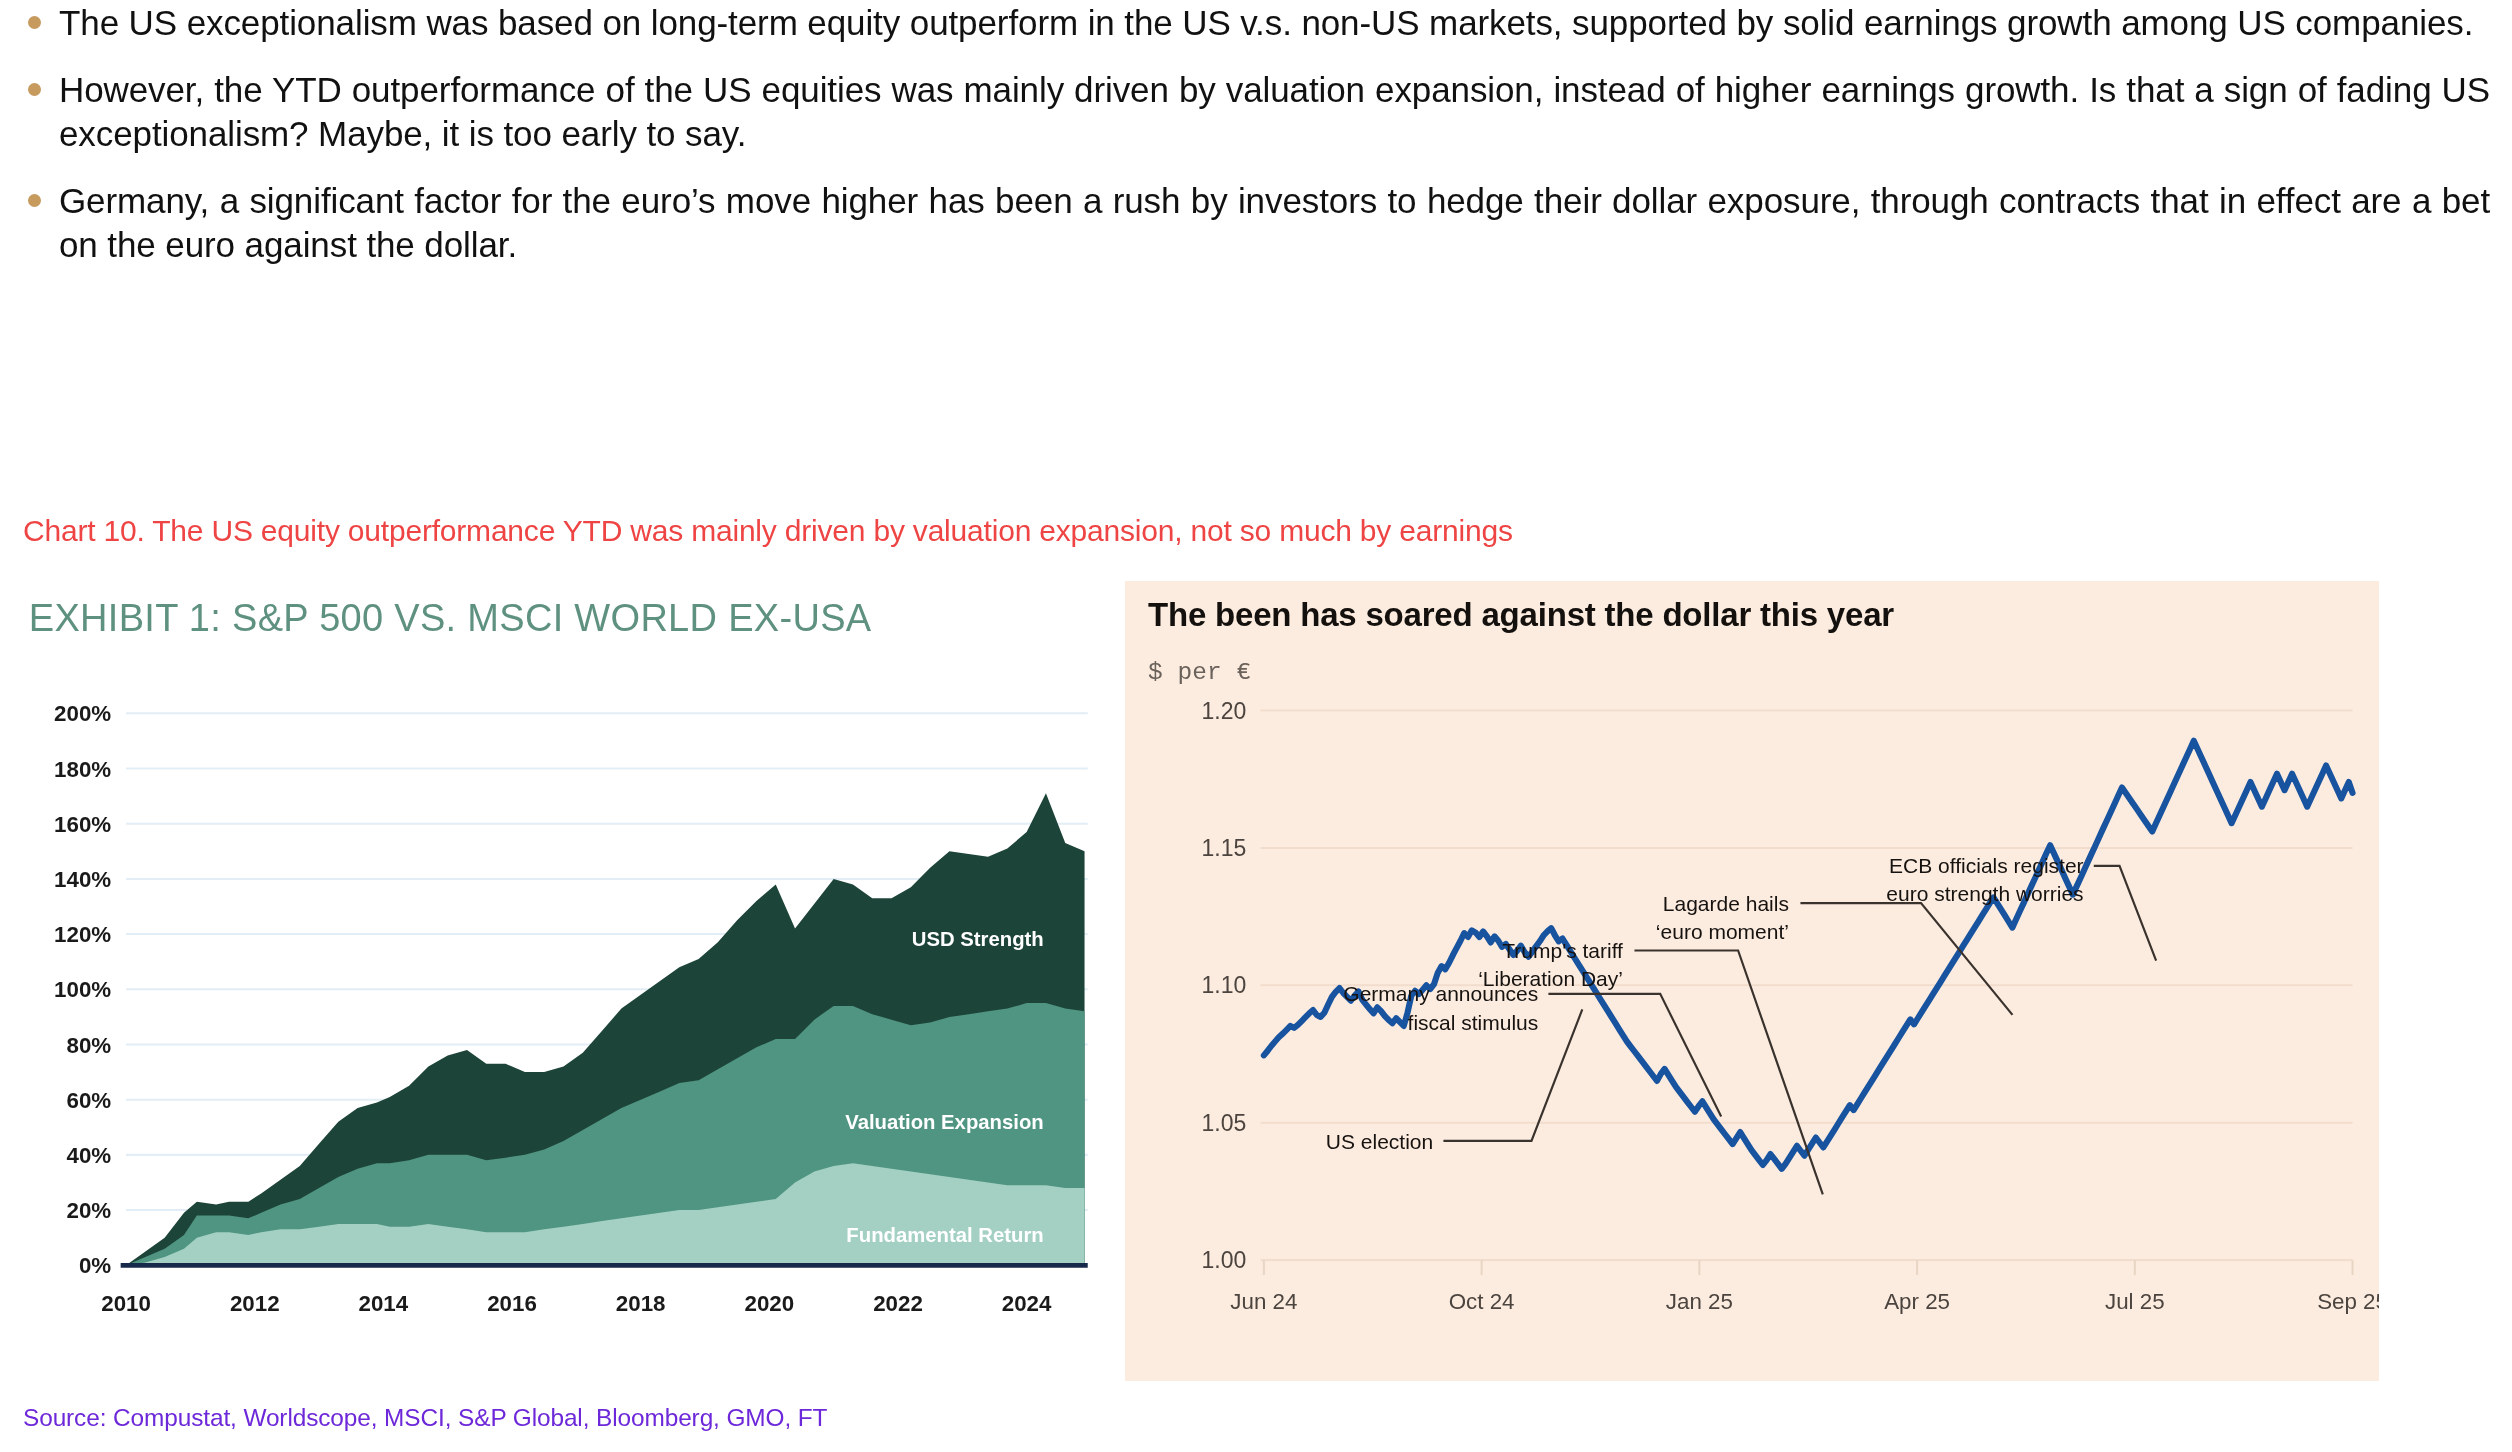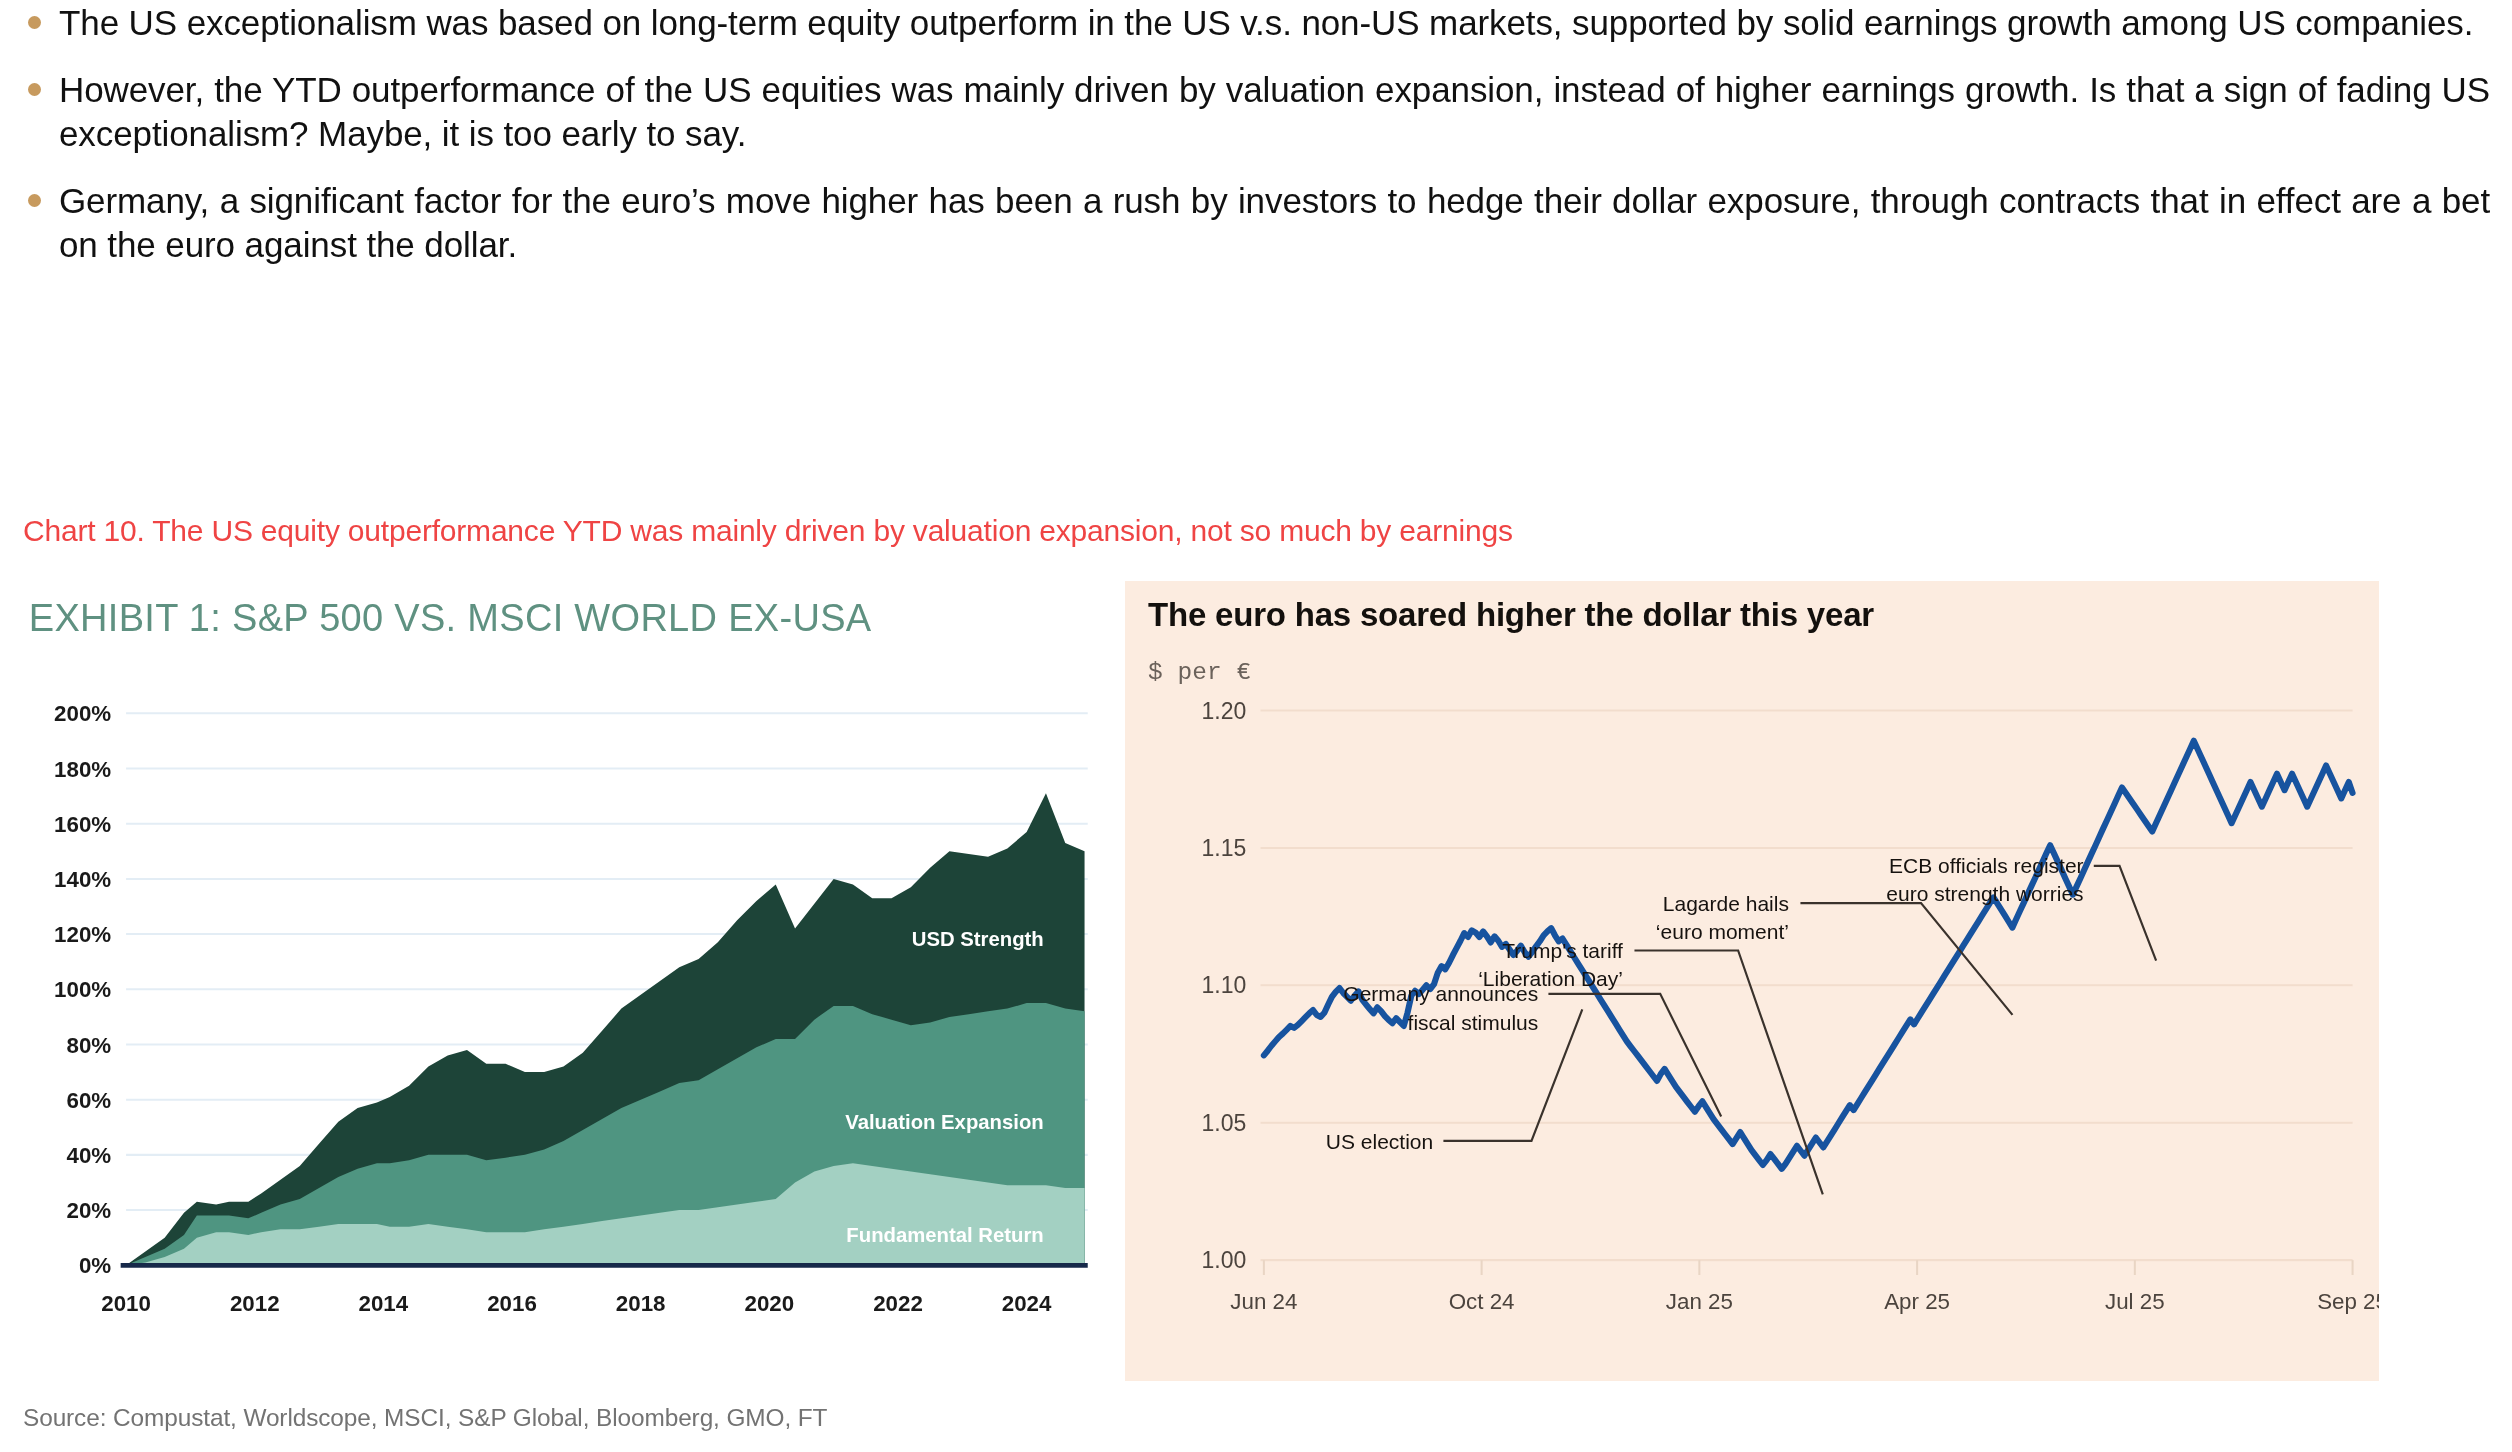--- a/index.html
+++ b/index.html
@@ -65,21 +65,21 @@
   }
   .ft-unit {
     position: absolute; left: 23px; top: 78px;
     font-size: 24.4px; color: #6b625b; letter-spacing: 0.1px; font-family: Liberation Mono, monospace;
   }
   .right-plot-wrap { position: absolute; left: 0; top: 0; width: 1254px; height: 800px; }
 
   
   .source {
     position: absolute; left: 23px; top: 1404px;
-    font-size: 24.4px; color: #737373; letter-spacing: -0.1px; white-space: nowrap;
+    font-size: 24.4px; color: #6d28d9; letter-spacing: -0.1px; white-space: nowrap;
   }
 
   svg { display: block; }
   .band-label {
     fill:#ffffff; font-family:"Liberation Sans", sans-serif;
     font-weight:700; font-size:30px;
   }
   .axis-lbl {
     fill:#1a1a1a; font-family:"Liberation Sans", sans-serif;
     font-weight:700; font-size:33px;
@@ -156,21 +156,21 @@
             <text x="1314.7993311036755" y="913" text-anchor="middle" class="axis-lbl">2022</text>
             <text x="1504.7658862876215" y="913" text-anchor="middle" class="axis-lbl">2024</text>
             <text x="1530" y="374.15000000000003" text-anchor="end" class="band-label">USD Strength</text>
             <text x="1530" y="643.1" text-anchor="end" class="band-label">Valuation Expansion</text>
             <text x="1530" y="810.175" text-anchor="end" class="band-label">Fundamental Return</text>
           </svg>
       </div>
     </div>
 
     <div class="right-panel">
-      <div class="ft-title">The euro has soared higher the dollar this year</div>
+      <div class="ft-title">The been has soared against the dollar this year</div>
       <div class="ft-unit">$ per €</div>
       <div class="right-plot-wrap">
         <svg id="ft-svg" width="1254" height="800" viewBox="0 0 1851 1180">
             <line x1="200" y1="1002" x2="1812" y2="1002" stroke="#f2ddcd" stroke-width="3"></line>
             <line x1="200" y1="799.176470588235" x2="1812" y2="799.176470588235" stroke="#f2ddcd" stroke-width="3"></line>
             <line x1="200" y1="596.35294117647" x2="1812" y2="596.35294117647" stroke="#f2ddcd" stroke-width="3"></line>
             <line x1="200" y1="393.5294117647061" x2="1812" y2="393.5294117647061" stroke="#f2ddcd" stroke-width="3"></line>
             <line x1="200" y1="190.705882352941" x2="1812" y2="190.705882352941" stroke="#f2ddcd" stroke-width="3"></line>
             <line x1="205" y1="1002" x2="205" y2="1024" stroke="#e9d5c4" stroke-width="3"></line>
             <line x1="526.4000000000001" y1="1002" x2="526.4000000000001" y2="1024" stroke="#e9d5c4" stroke-width="3"></line>

